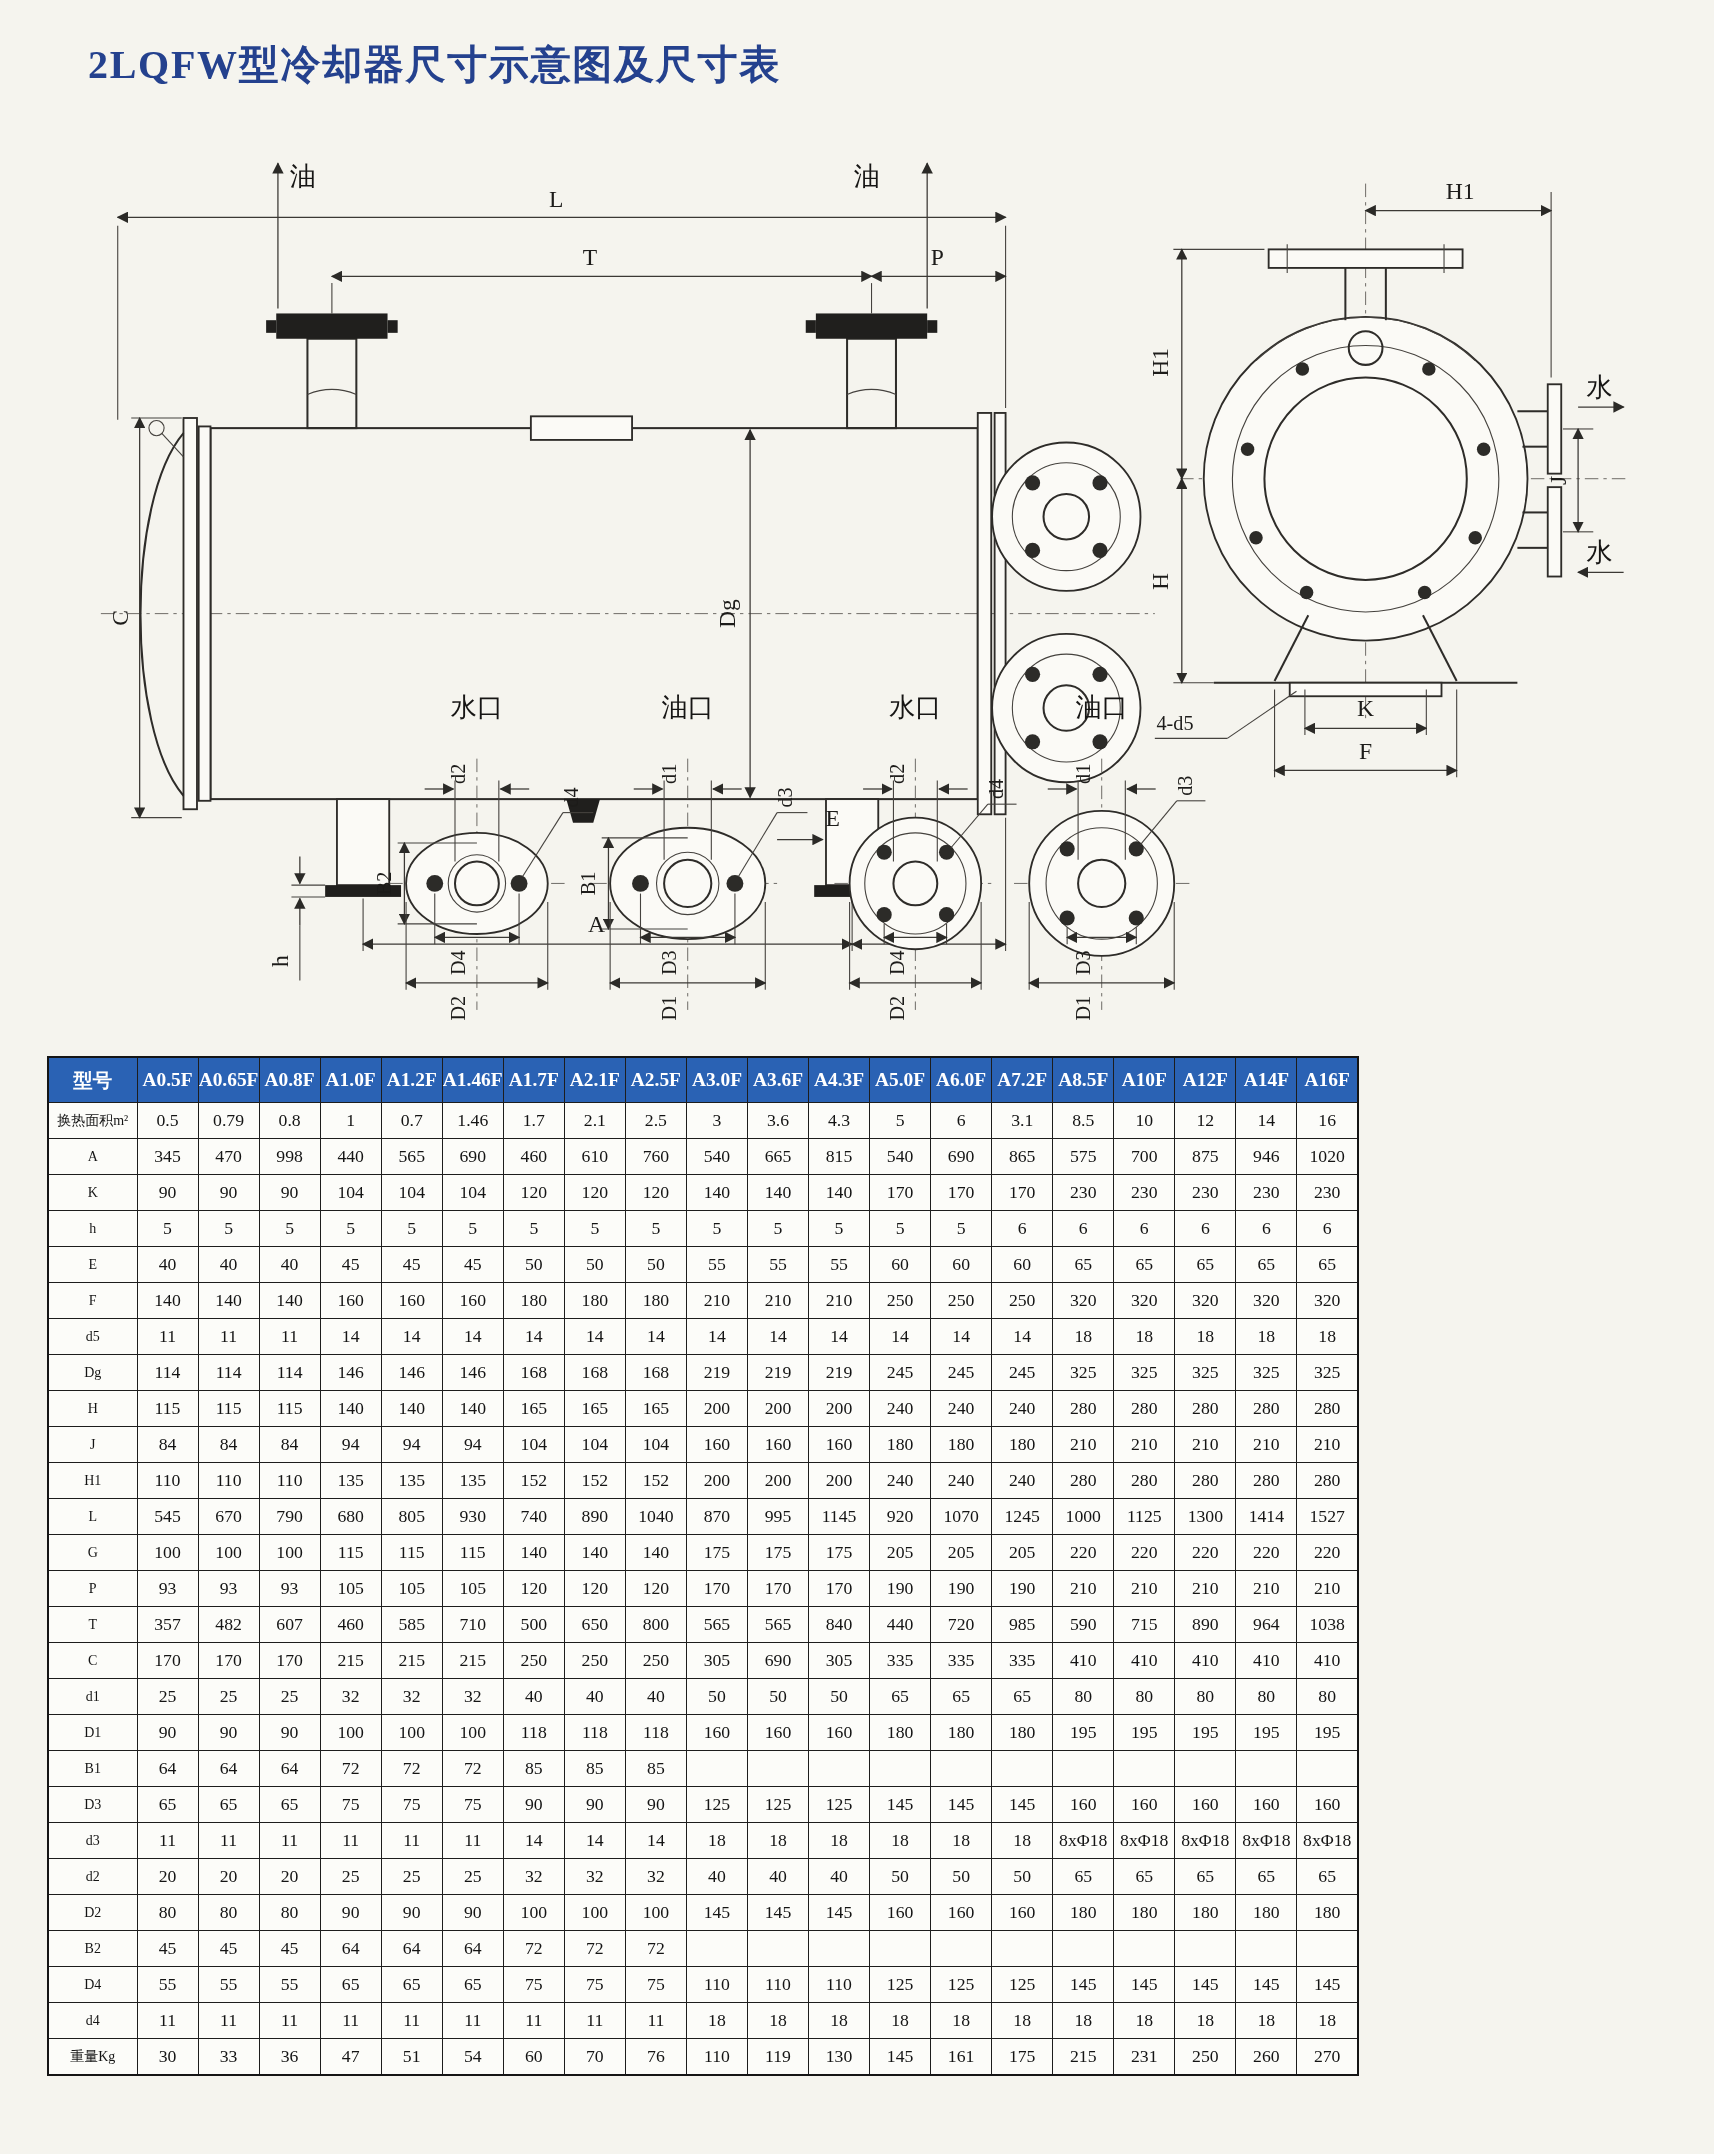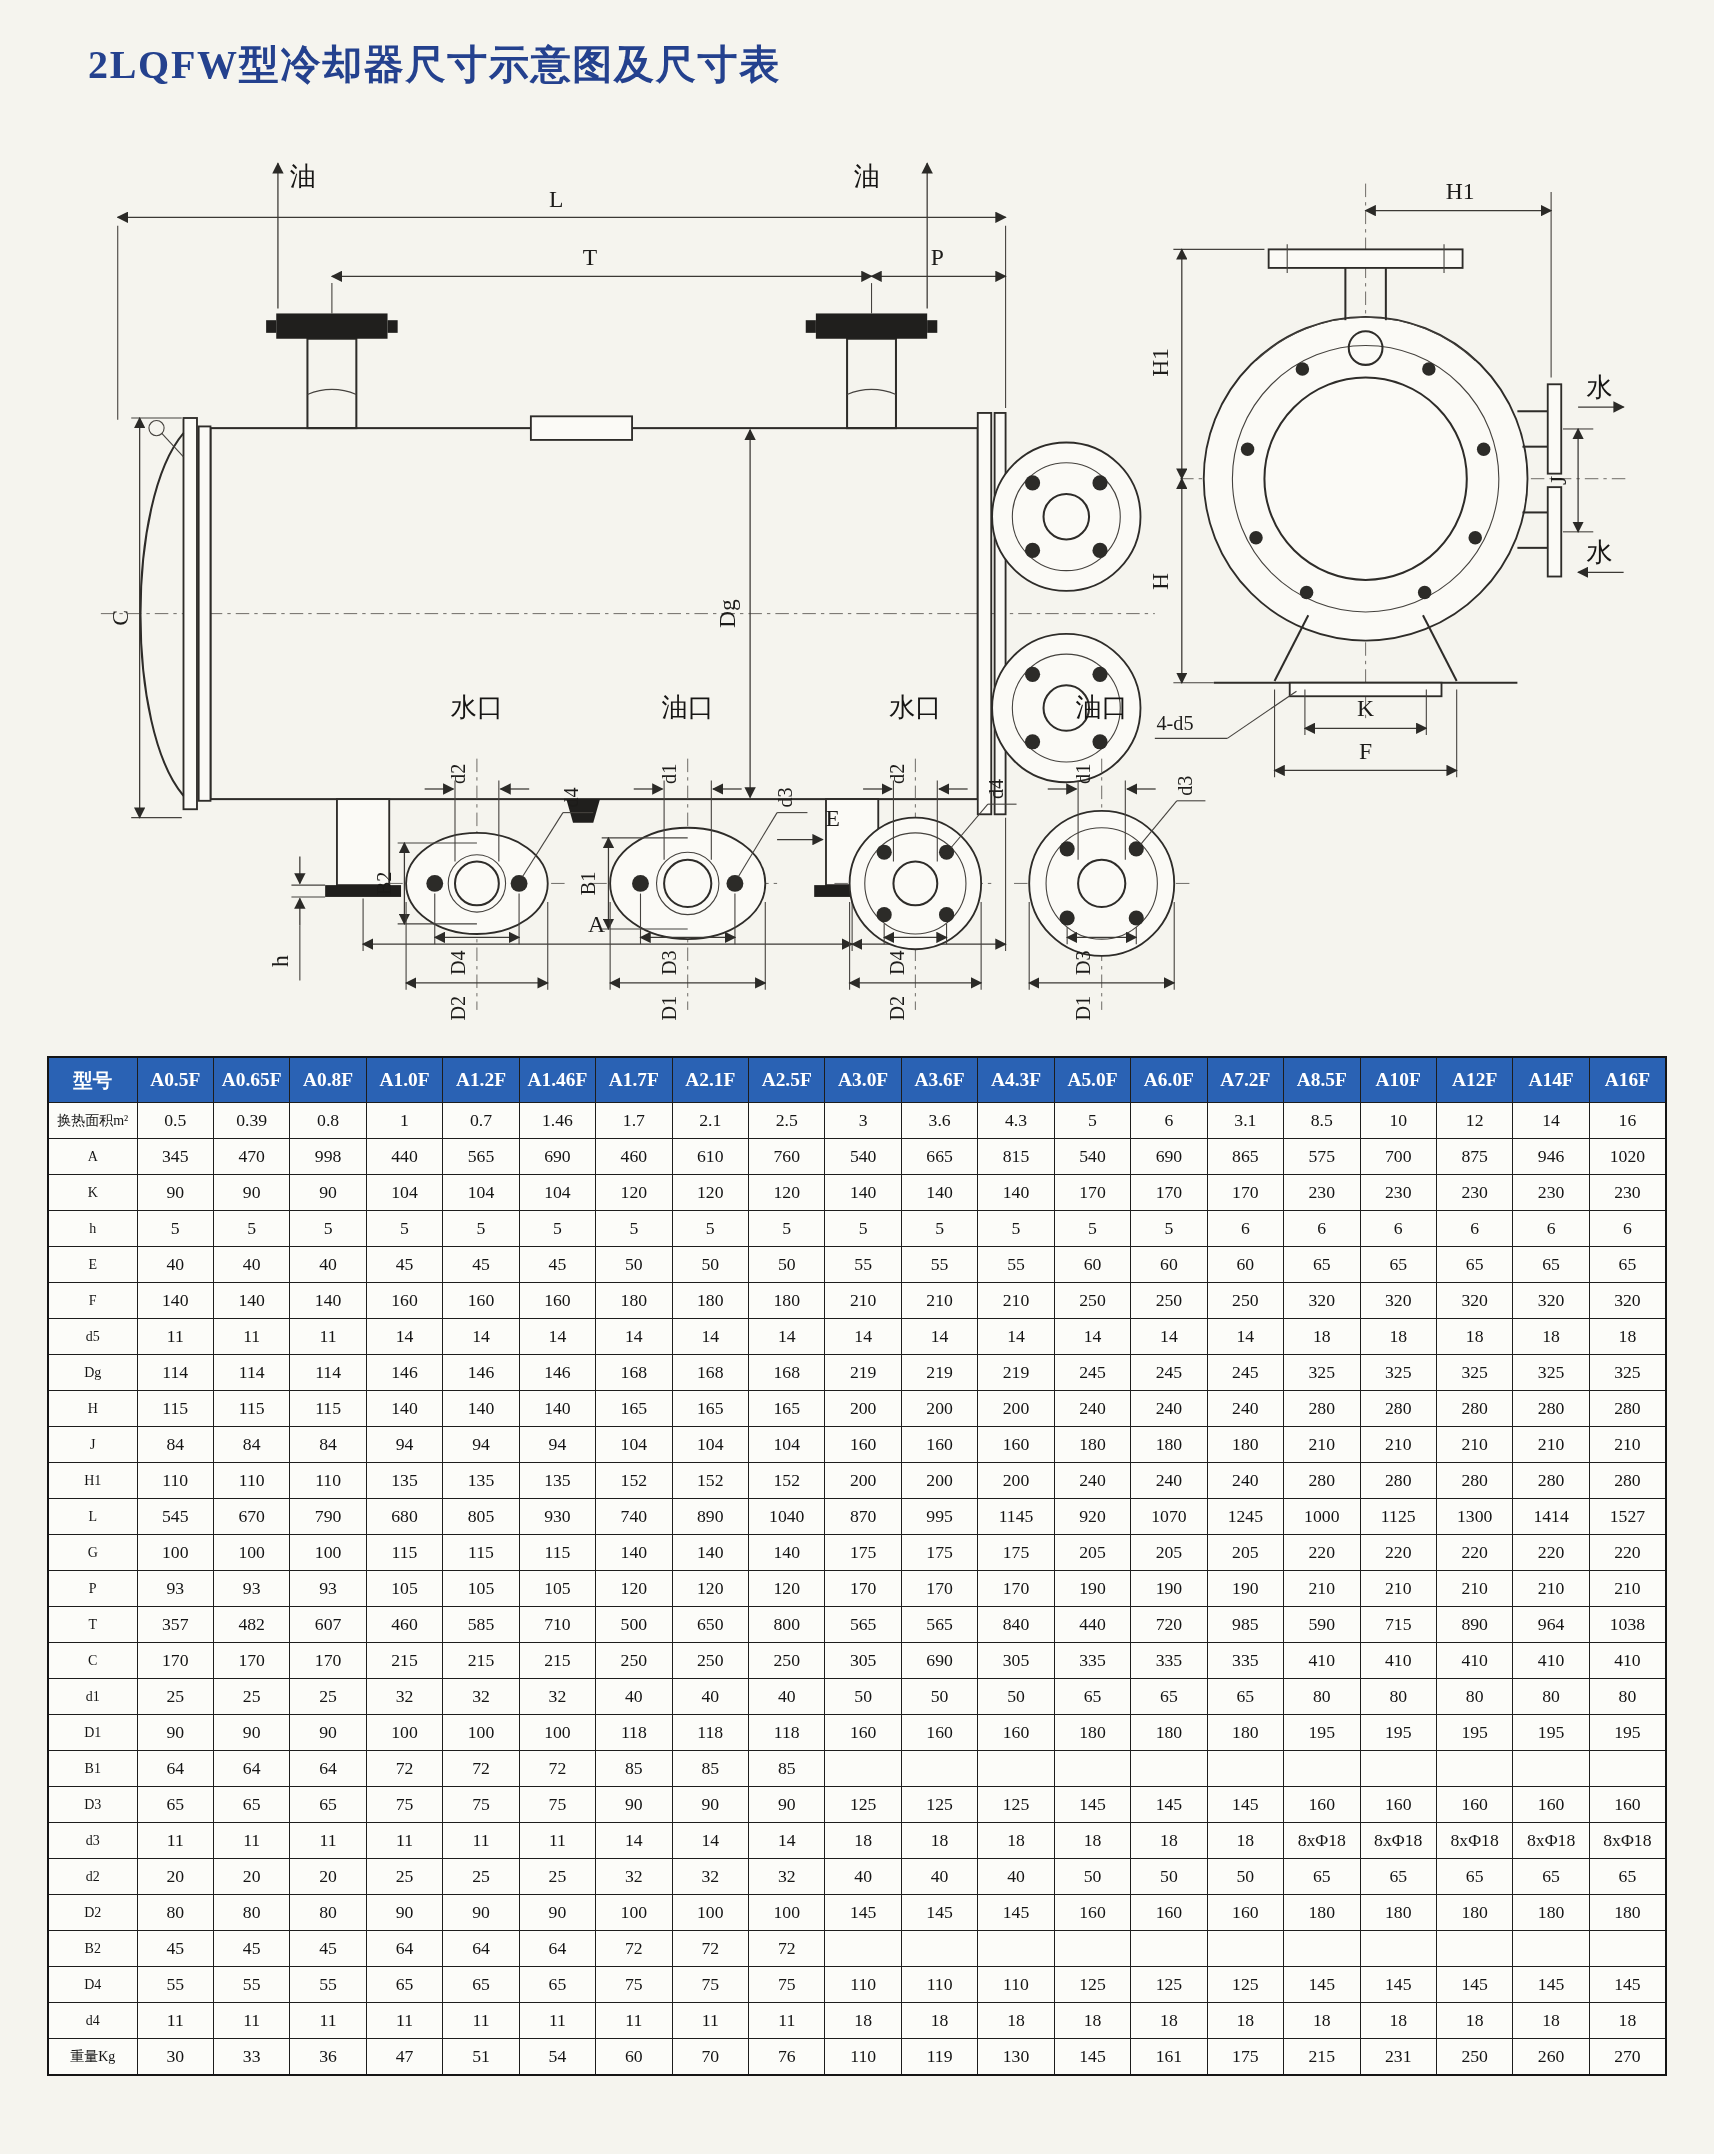--- a/index.html
+++ b/index.html
@@ -18,21 +18,21 @@
   .lnf  { stroke:#2e2c29; stroke-width:2.2; fill:#fbfaf6; }
   .thin { stroke:#45423e; stroke-width:1.3; fill:none; }
   .dim  { stroke:#3b3834; stroke-width:1.5; fill:none; }
   .cl   { stroke:#55524d; stroke-width:1; fill:none; stroke-dasharray:16 6 4 6; }
   .dark { fill:#201f1d; stroke:none; }
   .hole { fill:#2c2b28; }
   text.dlab  { font-size:28px; fill:#1d1c1a; }
   text.dlab2 { font-size:24px; fill:#1d1c1a; }
   text.zh    { font-size:31px; fill:#161514; }
   
-  .table-wrap { position:absolute; left:47px; top:1056px; width:1620px; }
+  .table-wrap { position:absolute; left:47px; top:1056px; width:1312px; }
   table.dims {
     border-collapse:collapse; width:100%; table-layout:fixed;
     background:#fcfcf9; border:2.5px solid #151515;
   }
   table.dims th, table.dims td {
     border:1.7px solid #1d1d1d; text-align:center; vertical-align:middle;
     padding:0; overflow:hidden; white-space:nowrap;
   }
   table.dims thead th {
     background:#2a62b4; color:#ffffff; font-size:19.4px; font-weight:bold; height:44px;
@@ -406,21 +406,21 @@
           <th>A10F</th>
           <th>A12F</th>
           <th>A14F</th>
           <th>A16F</th>
         </tr>
       </thead>
       <tbody>
         <tr>
           <td class="rowlabel">换热面积m²</td>
           <td>0.5</td>
-          <td>0.39</td>
+          <td>0.79</td>
           <td>0.8</td>
           <td>1</td>
           <td>0.7</td>
           <td>1.46</td>
           <td>1.7</td>
           <td>2.1</td>
           <td>2.5</td>
           <td>3</td>
           <td>3.6</td>
           <td>4.3</td>

